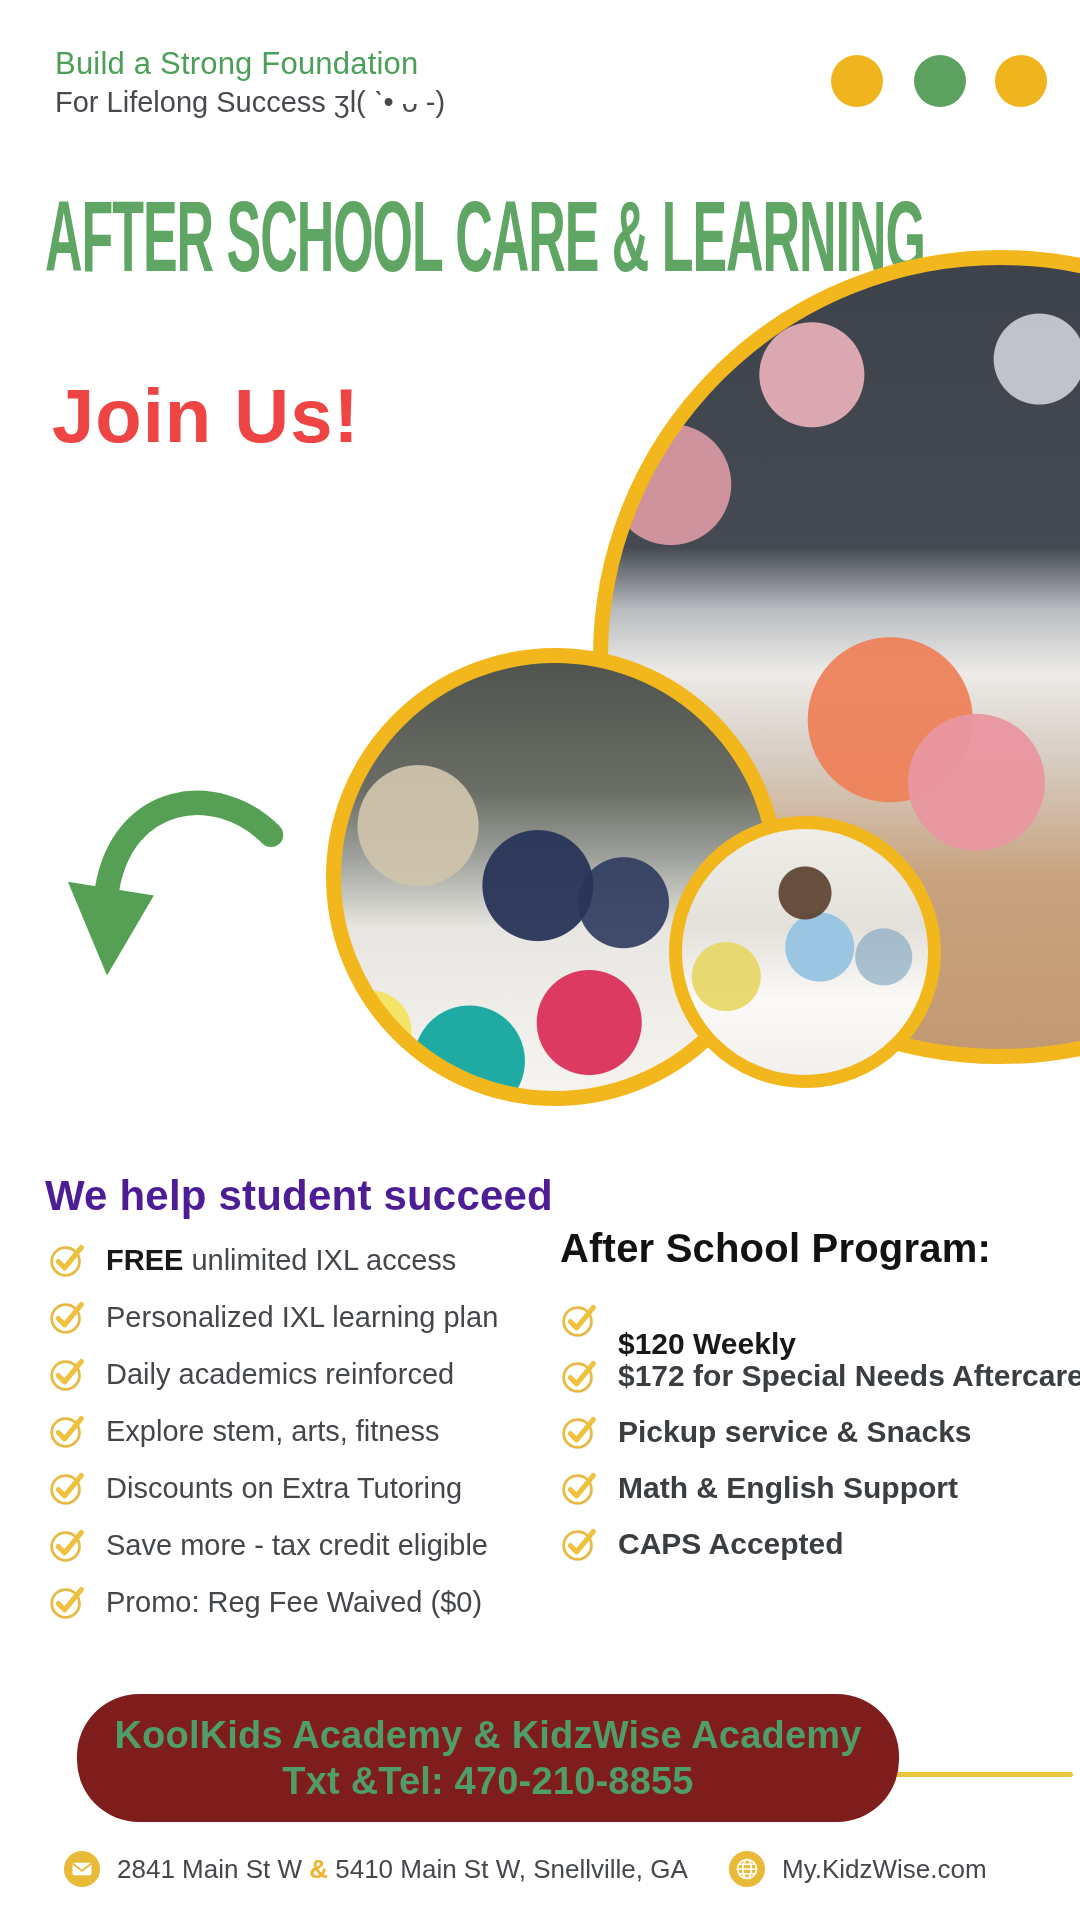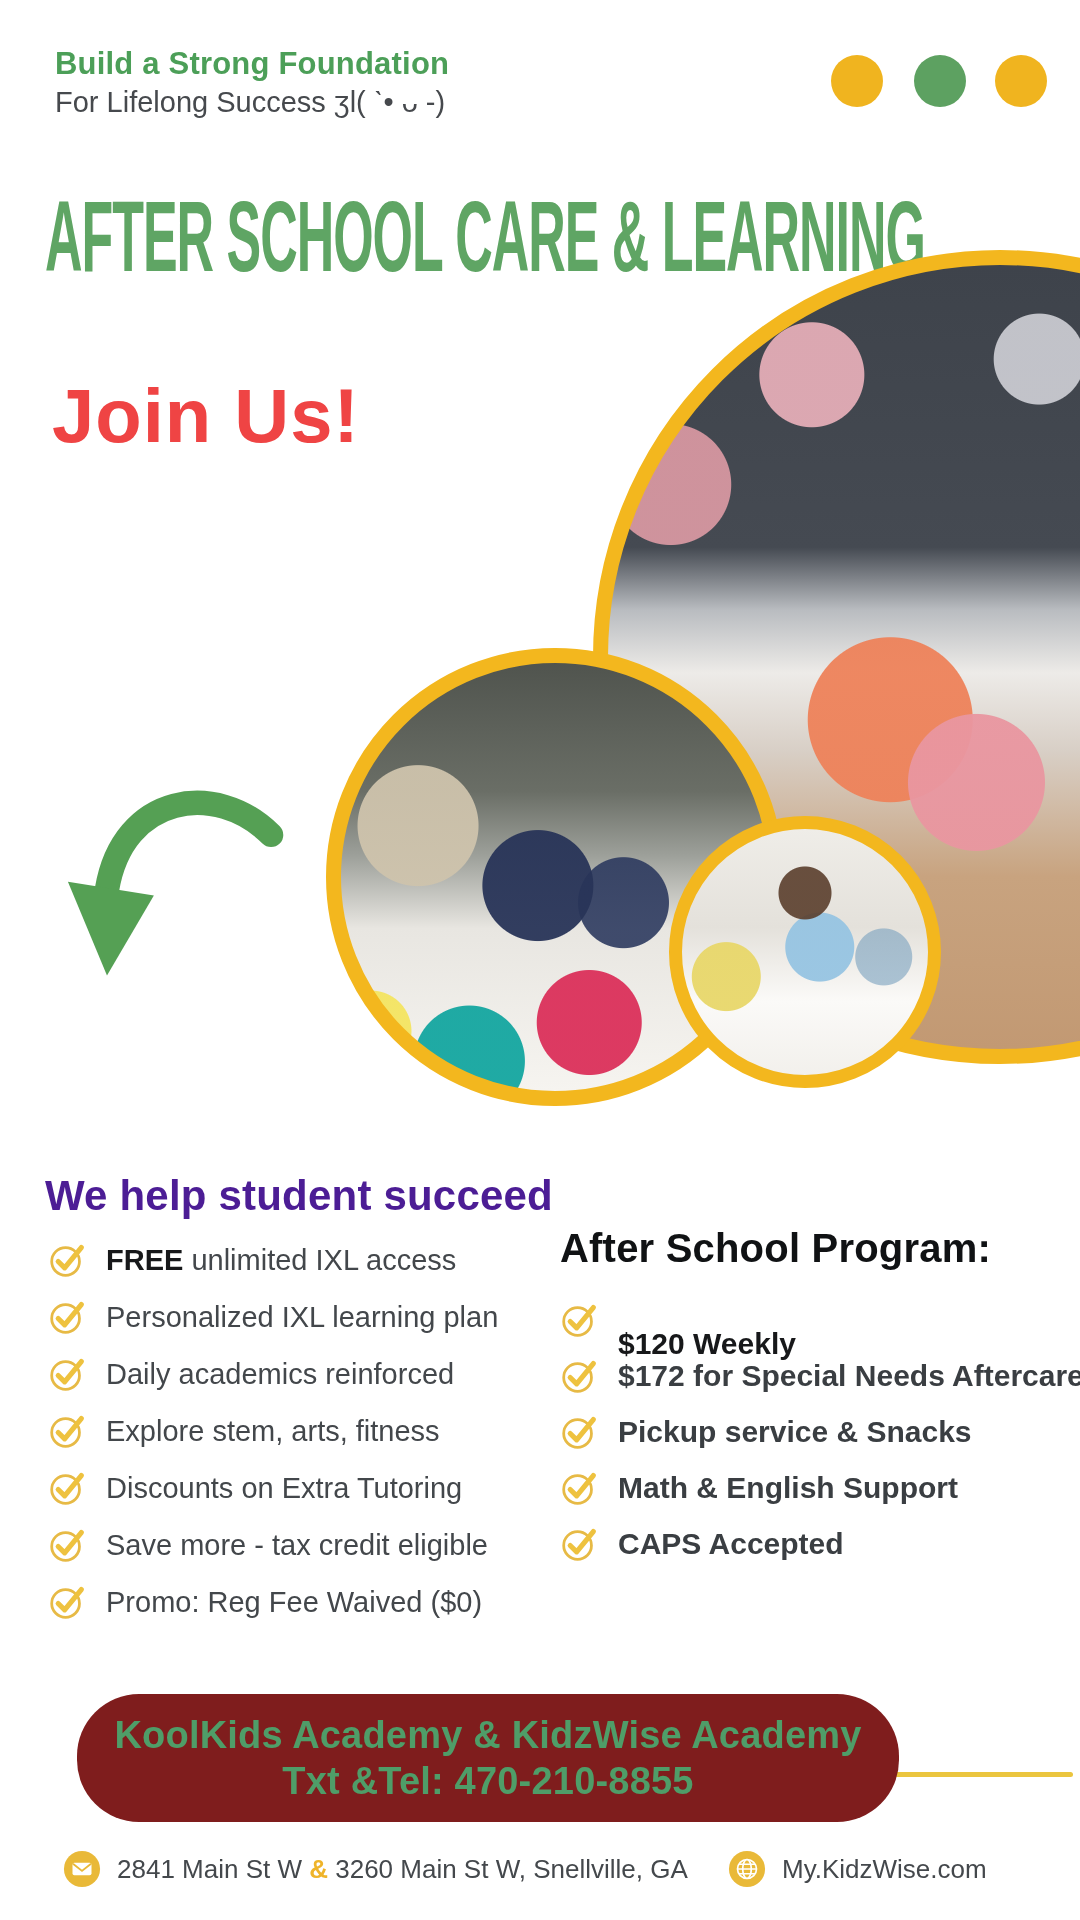--- a/index.html
+++ b/index.html
@@ -4,21 +4,21 @@
 <style>
   html,body{margin:0;padding:0;background:#ffffff;}
   .stage{
     position:relative;width:1080px;height:1920px;background:#ffffff;overflow:hidden;
     font-family:"Liberation Sans", sans-serif;color:#3F4347;
   }
   *{box-sizing:border-box;}
 
   
   .tagline{position:absolute;left:55px;top:44px;line-height:1.3;}
-  .tagline .t1{font-size:31px;font-weight:700;color:#4C9F58;letter-spacing:.2px;}
+  .tagline .t1{font-size:31px;font-weight:400;color:#4C9F58;letter-spacing:.2px;}
   .tagline .t2{font-size:29px;font-weight:400;color:#46494D;}
   .dots{position:absolute;left:831px;top:55px;width:220px;height:52px;}
   .dot{position:absolute;width:52px;height:52px;border-radius:50%;top:0;}
   .dot.d1{left:0;background:#F0B41F;}
   .dot.d2{left:83px;background:#5DA161;}
   .dot.d3{left:164px;background:#F0B41F;}
 
   
   .big-title{
     position:absolute;left:45px;top:186px;font-size:100px;font-weight:800;color:#5FA564;
@@ -219,21 +219,21 @@
     <div class="b1">KoolKids Academy &amp; KidzWise Academy</div>
     <div class="b2">Txt &amp;Tel: 470-210-8855</div>
   </div>
 
   <div class="contact addr">
     <svg class="cicon" viewBox="0 0 40 40">
       <circle cx="20" cy="20" r="19" fill="#E9B938"></circle>
       <rect x="10" y="13.5" width="20" height="13" rx="2" fill="#ffffff"></rect>
       <path d="M10.5 14.5 L20 22 L29.5 14.5" stroke="#E9B938" stroke-width="2" fill="none"></path>
     </svg>
-    <div class="ctext"><span>2841 Main St W </span><span class="amp">&amp;</span><span> 3260 Main St W, Snellville, GA</span></div>
+    <div class="ctext"><span>2841 Main St W </span><span class="amp">&amp;</span><span> 5410 Main St W, Snellville, GA</span></div>
   </div>
 
   <div class="contact web">
     <svg class="cicon" viewBox="0 0 40 40">
       <circle cx="20" cy="20" r="19" fill="#E9B938"></circle>
       <g stroke="#ffffff" stroke-width="1.8" fill="none">
         <circle cx="20" cy="20" r="10"></circle>
         <ellipse cx="20" cy="20" rx="4.5" ry="10"></ellipse>
         <path d="M10 20 h20 M11.5 15 h17 M11.5 25 h17"></path>
       </g>

